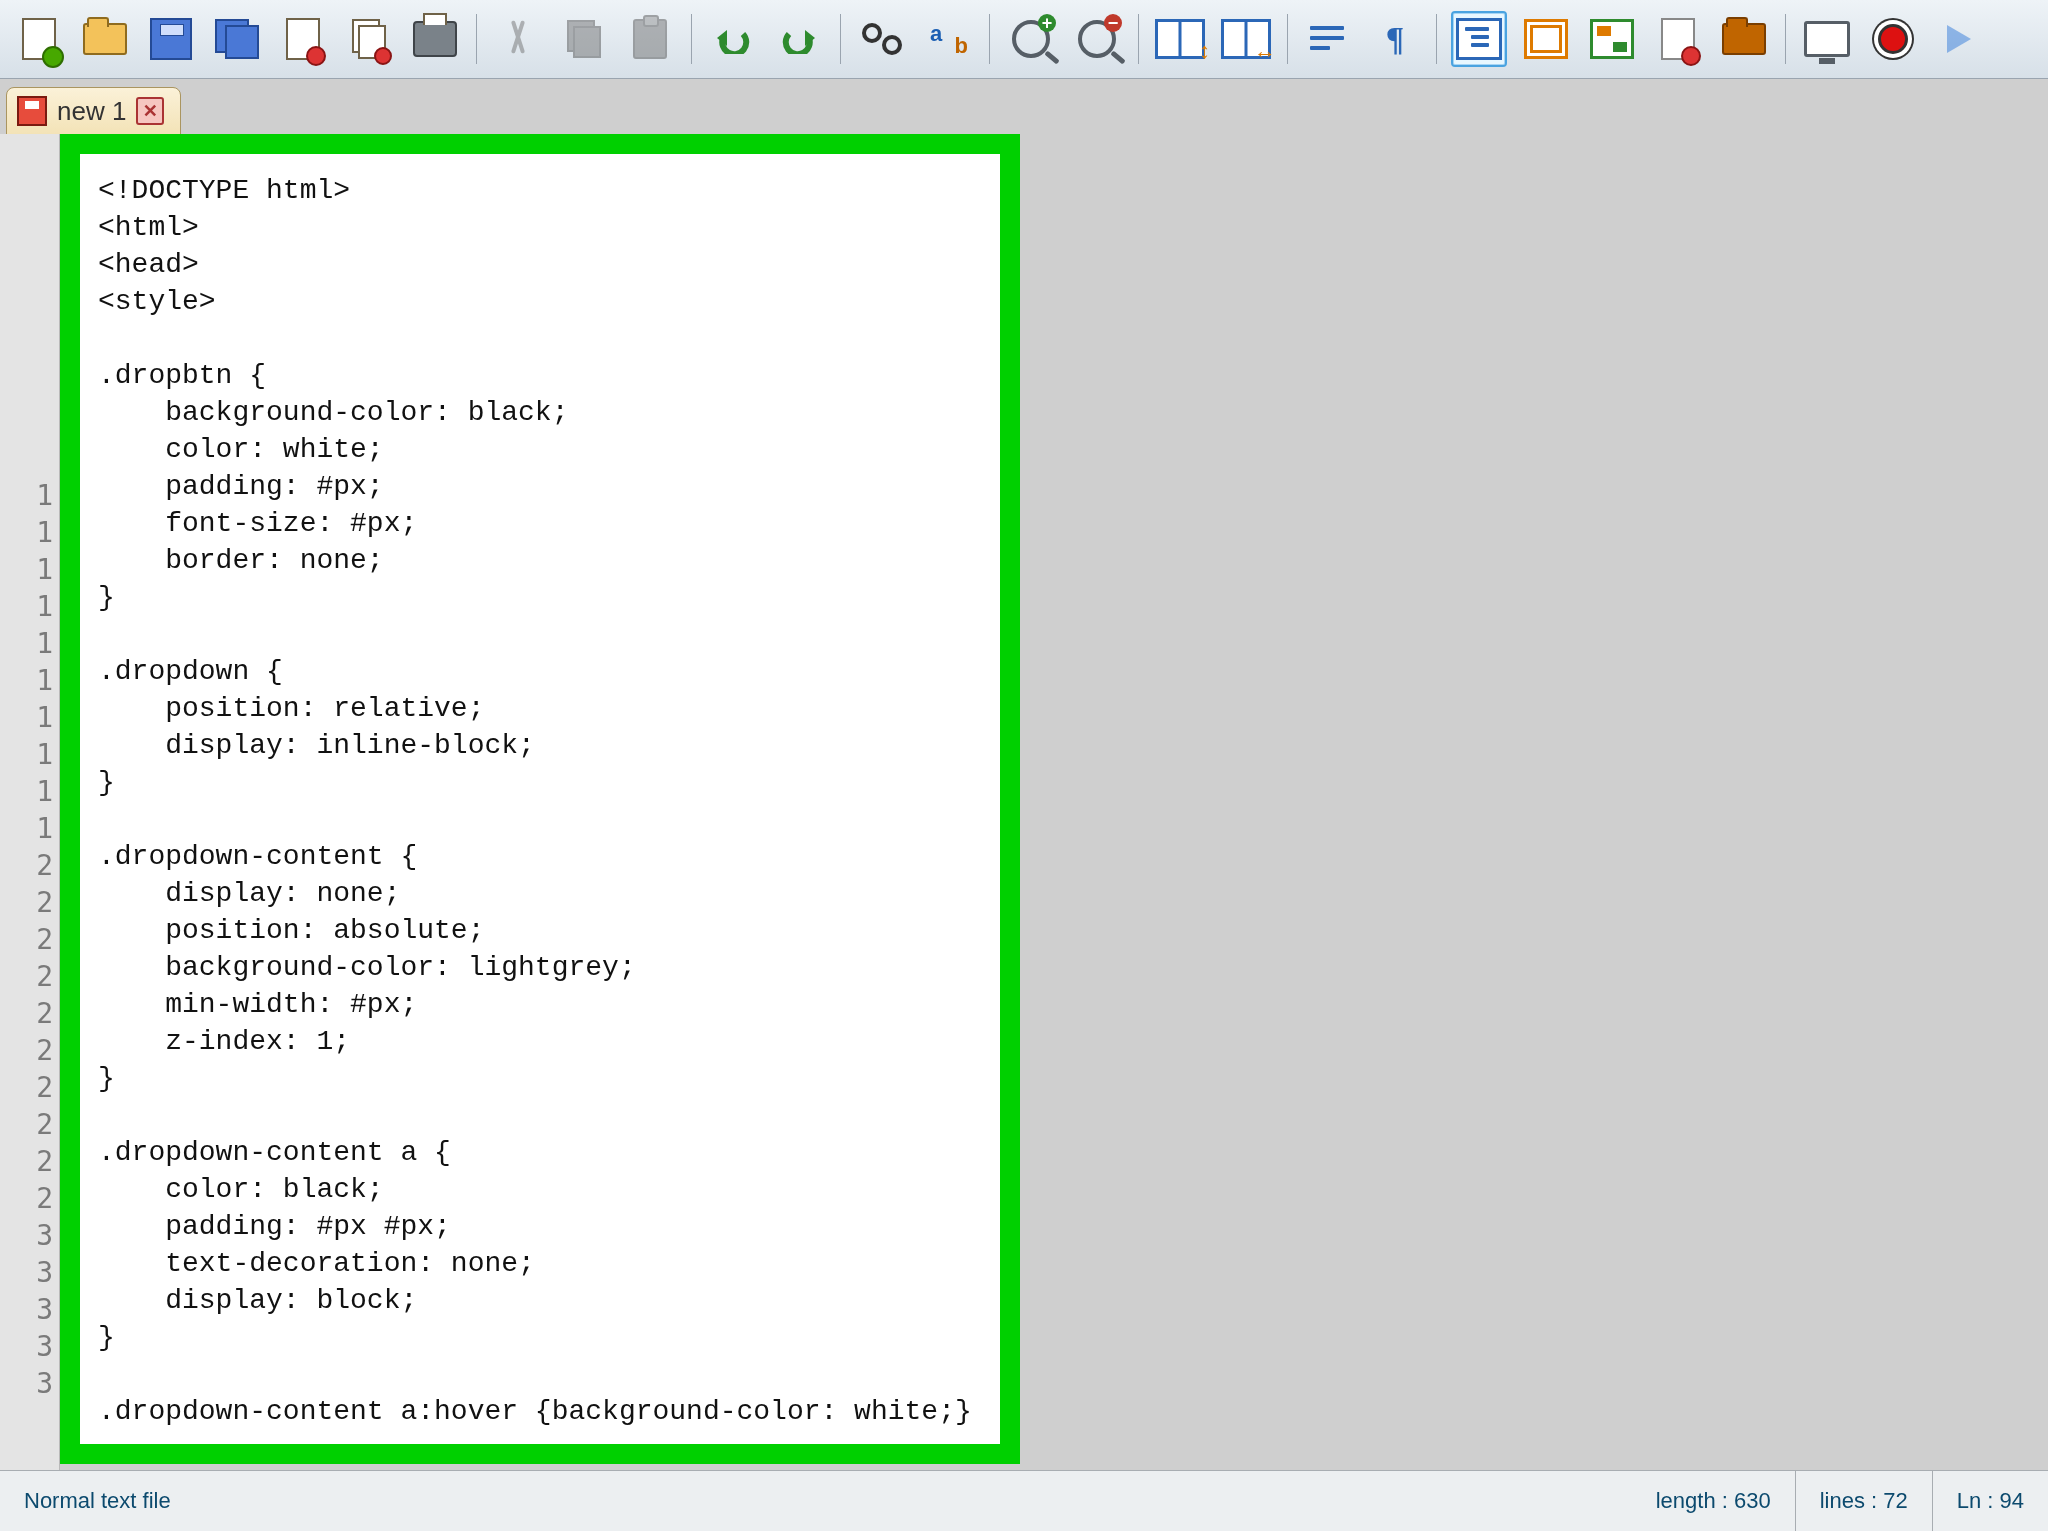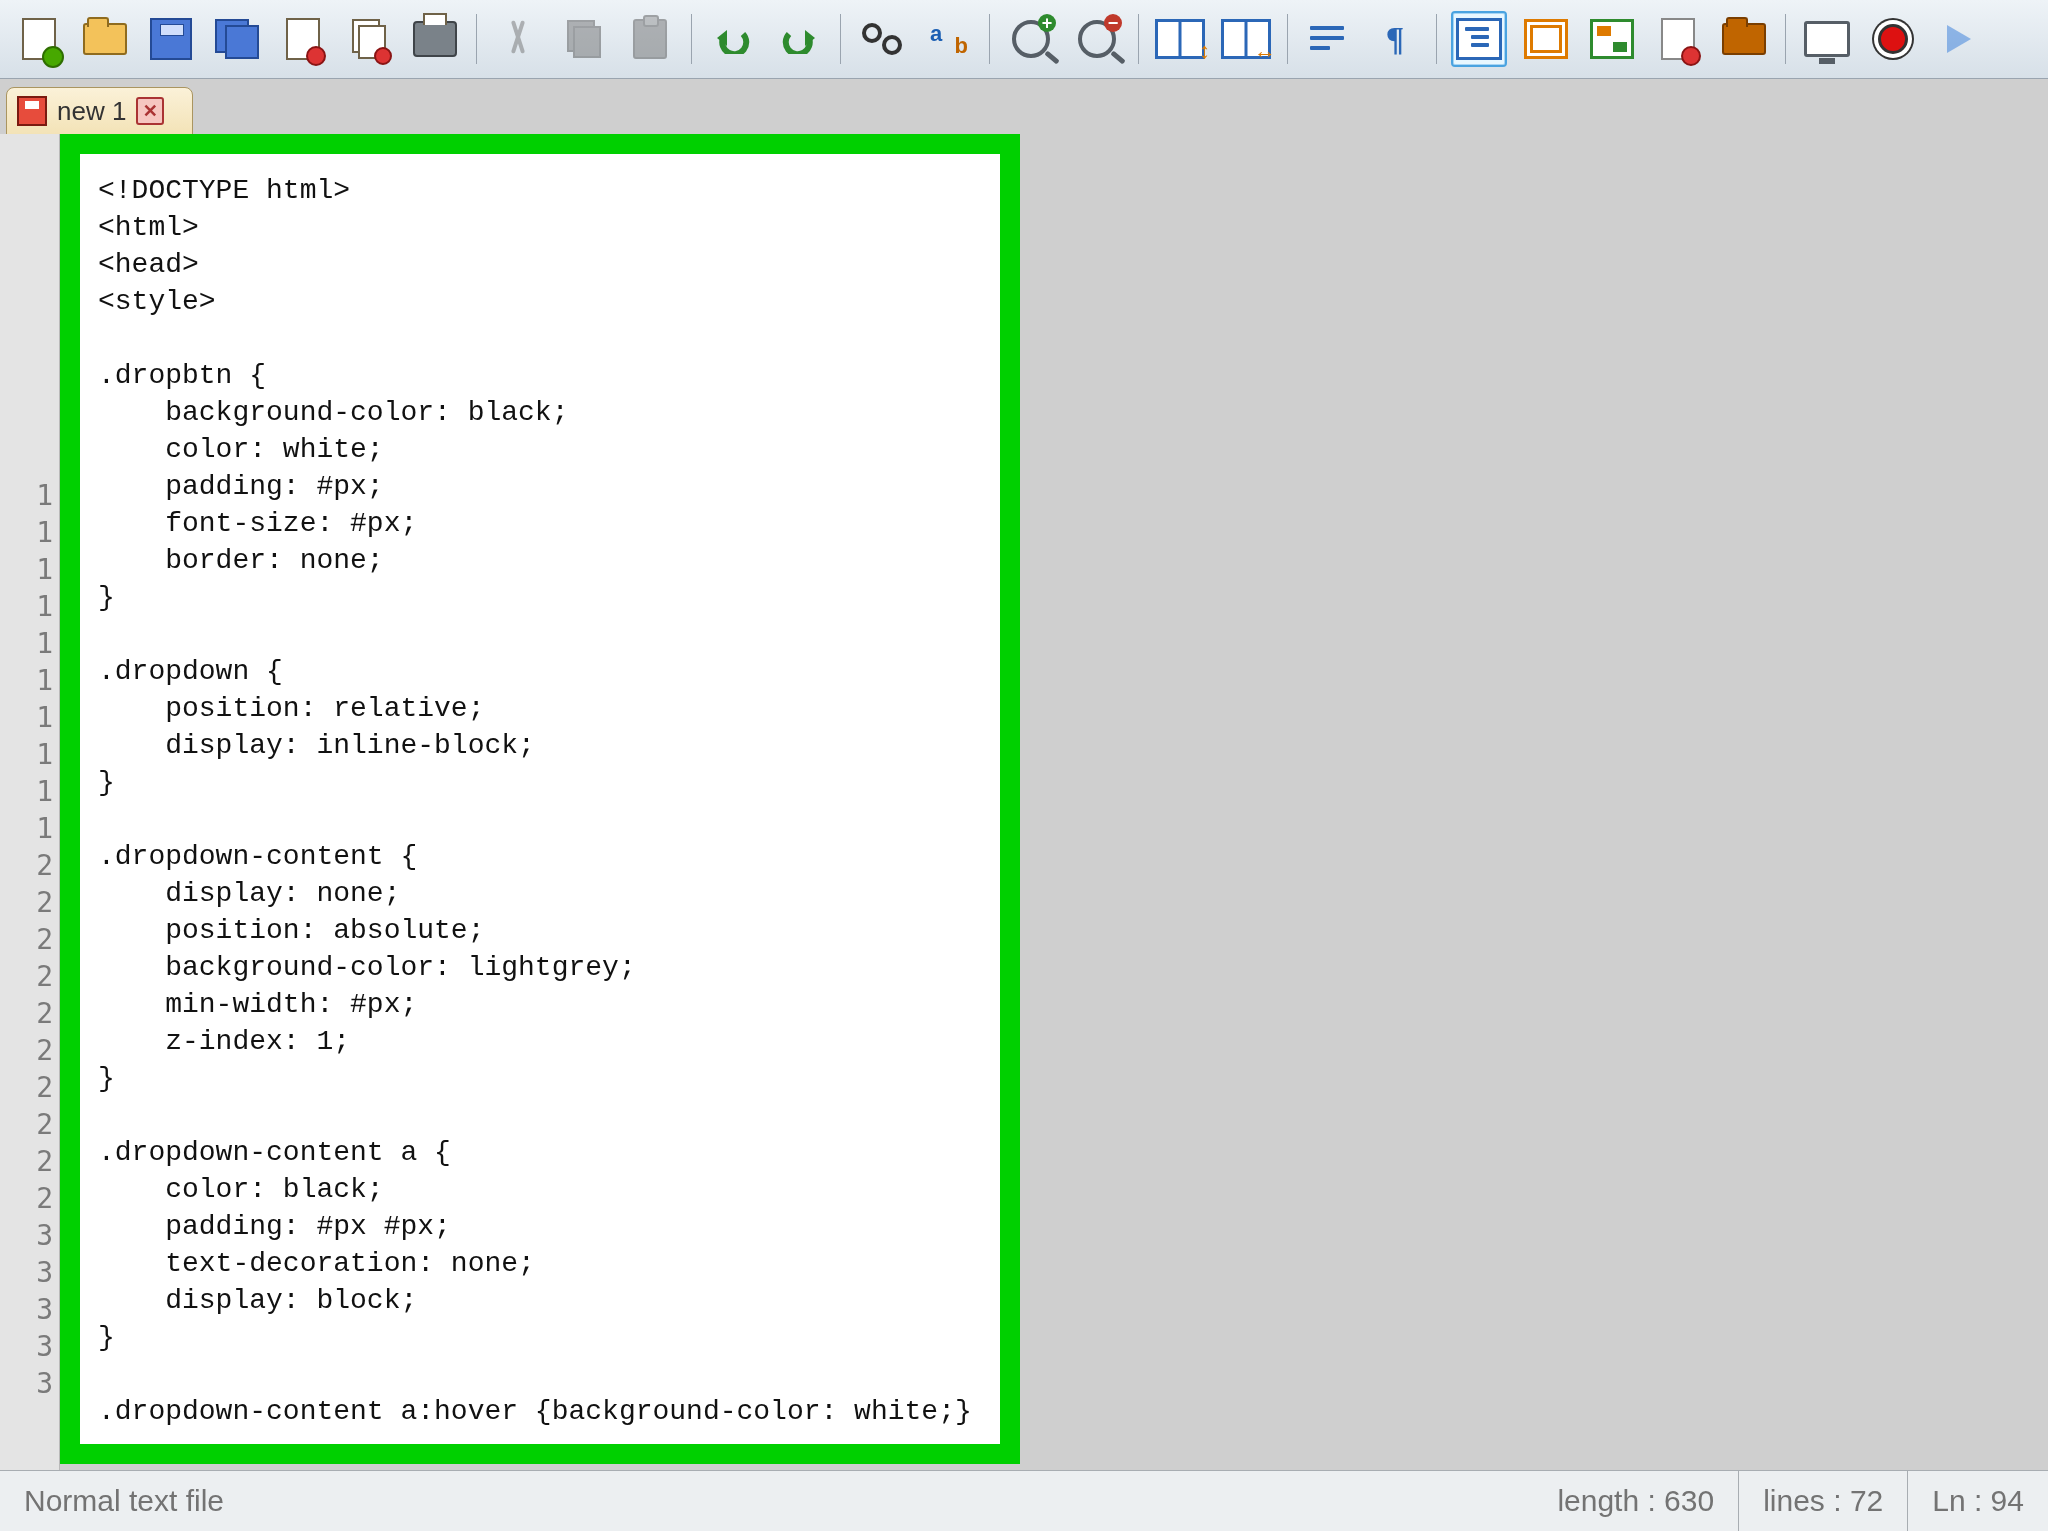--- a/index.html
+++ b/index.html
@@ -103,21 +103,21 @@
     display:flex;
     align-items:flex-end;
     height:56px;
     background:#cfcfcf;
     padding-left:6px;
   }
   .tab {
     display:flex;
     align-items:center;
     height:46px;
-    padding:0 28px 0 10px;
+    padding:0 16px 0 10px;
     background:linear-gradient(#fbf1d8,#f3e3b7);
     border:1px solid #aa9560;
     border-top-left-radius:8px;
     border-top-right-radius:8px;
     gap:10px;
     font-size:26px;
     color:#333;
   }
   .tab-icon{width:26px;height:26px;background:#e74c3c;border:2px solid #7a1a10;display:flex;align-items:center;justify-content:center;position:relative;}
   .tab-icon::after{content:"";position:absolute;left:6px;top:3px;width:14px;height:8px;background:#fff;}
@@ -160,22 +160,22 @@
   }
   
   .statusbar{
     position:absolute;
     left:0;right:0;bottom:0;
     height:60px;
     background:#eceff1;
     border-top:1px solid #a8adb2;
     display:flex;
     align-items:center;
-    font-size:30px;
-    color:#737373;
+    font-size:22px;
+    color:#0c4a6e;
   }
   .sb-cell{padding:0 24px;border-right:1px solid #a8adb2;height:100%;display:flex;align-items:center;white-space:nowrap;}
   .sb-spacer{flex:1;}
 </style>
 </head>
 <body>
 
 <div class="toolbar">
   <div class="tb-btn">
       <div class="ico-newfile"></div>

